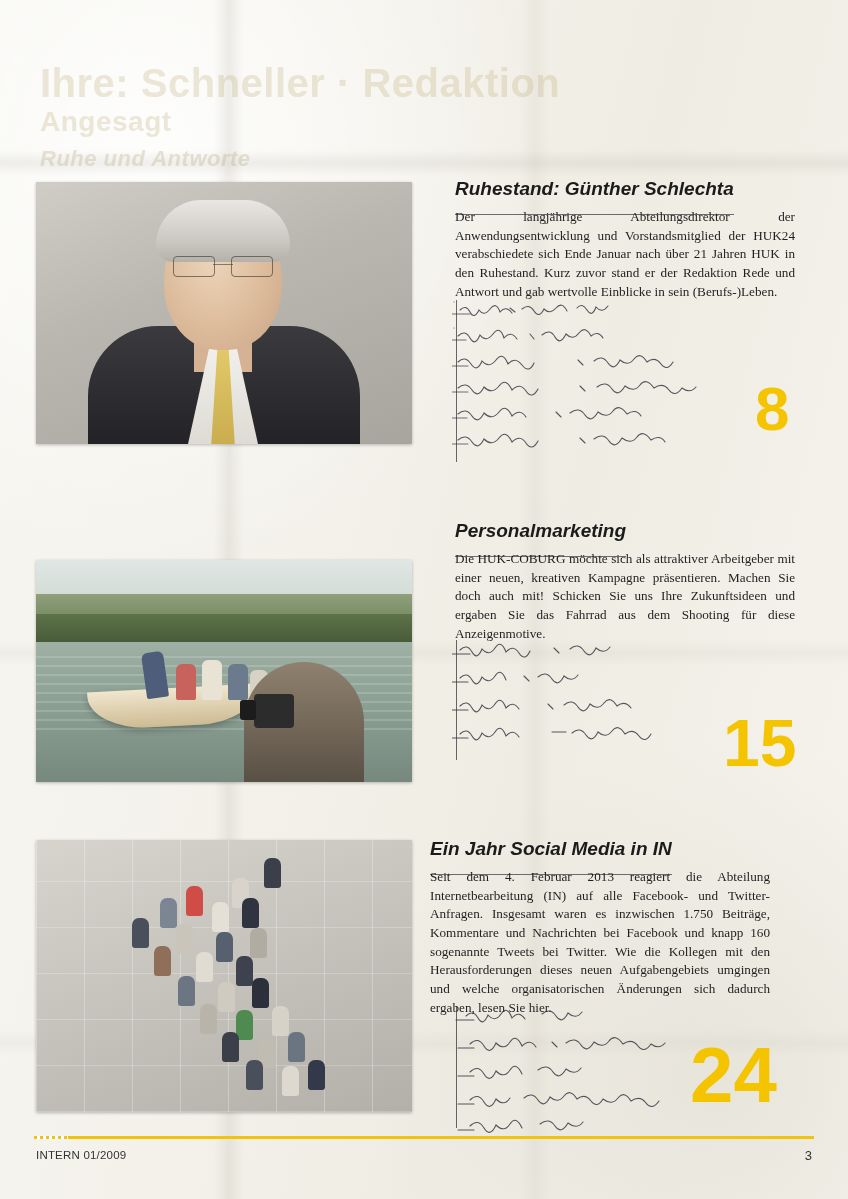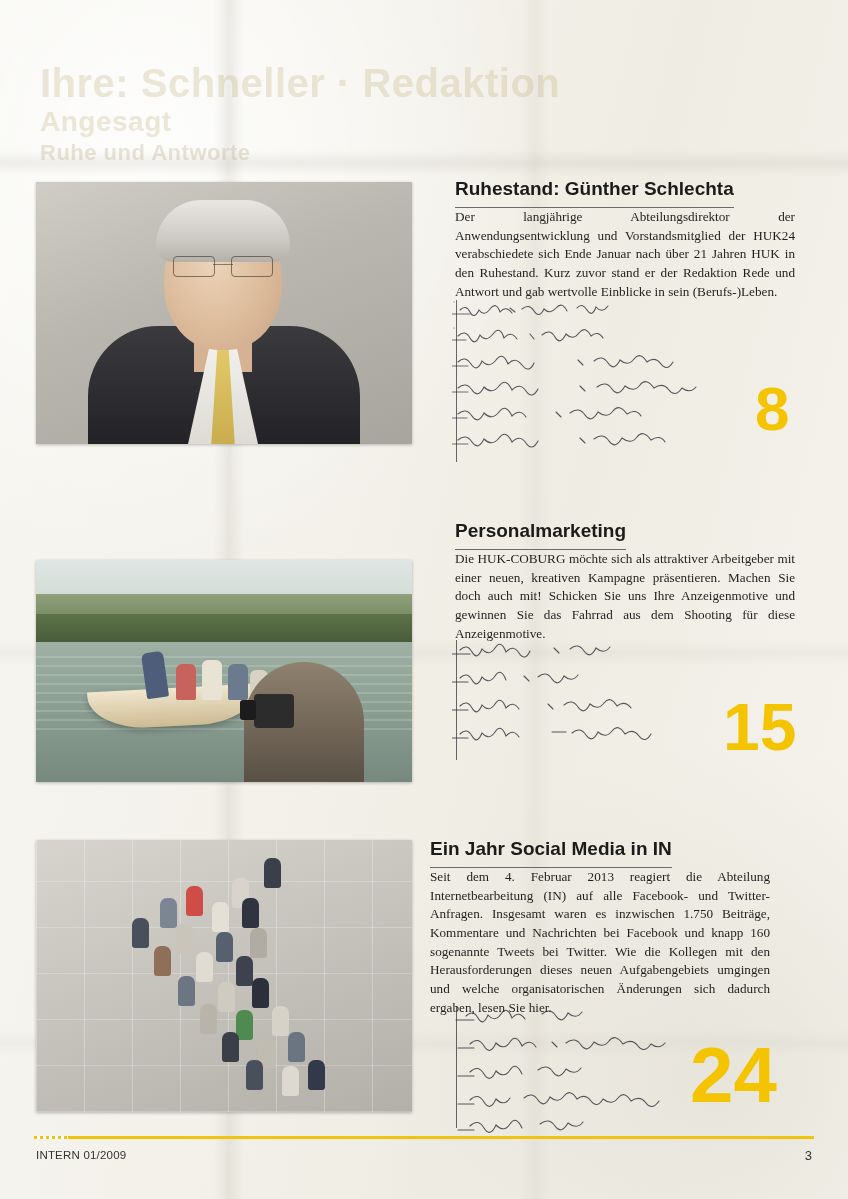--- a/index.html
+++ b/index.html
@@ -70,21 +70,22 @@
     font-size: 40px;
     color: rgba(196,178,128,0.30);
     letter-spacing: 0.5px;
     line-height: 1.15;
     pointer-events: none;
   }
   .ghost .l2 { font-size: 28px; }
   .ghost .sub {
     font-size: 22px;
     color: rgba(180,170,130,0.30);
-    margin-top: 2px;
+    margin-top: 8px;
+    font-style: italic;
   }
 
   
   .entry { position: absolute; }
   .photo {
     position: absolute;
     box-shadow: 0 1px 3px rgba(0,0,0,0.25);
     overflow: hidden;
     background: #8d8d8d;
   }
@@ -95,21 +96,22 @@
     font-family: "Liberation Sans", sans-serif;
     font-weight: bold;
     font-size: 19px;
     color: #1b1b1b;
     margin: 0 0 7px 0;
     line-height: 1.2;
   }
   .title-underline {
     border-bottom: 1.5px solid #6b6b6b;
     display: inline;
-    padding-bottom: 8px;
+    padding-bottom: 15px;
+    font-style: italic;
   }
   .entry-body {
     font-family: "Liberation Serif", serif;
     font-size: 13.2px;
     line-height: 1.42;
     color: #1f1f1f;
     text-align: justify;
     margin: 0;
   }
   .pagenum {
@@ -341,24 +343,24 @@
       <div class="fig f4"></div>
       <div class="fig f5"></div>
       <div class="photographer"></div>
       <div class="cam"></div>
     </div>
 
     <div class="entry-text" style="left:455px; top:520px; width:340px;">
       <h2 class="entry-title">
         <span class="title-underline">Personalmarketing</span>
       </h2>
-      <p class="entry-body">Die HUK-COBURG möchte sich als attraktiver Arbeitgeber mit einer neuen, kreativen Kampagne präsentieren. Machen Sie doch auch mit! Schicken Sie uns Ihre Anzeigenmotive und gewinnen Sie das Fahrrad aus dem Shooting für diese Anzeigenmotive.</p>
-    </div>
-
-    <div class="pagenum" style="left:723px; top:694px; font-size:66px;">15</div>
+      <p class="entry-body">Die HUK-COBURG möchte sich als attraktiver Arbeitgeber mit einer neuen, kreativen Kampagne präsentieren. Machen Sie doch auch mit! Schicken Sie uns Ihre Zukunftsideen und ergaben Sie das Fahrrad aus dem Shooting für diese Anzeigenmotive.</p>
+    </div>
+
+    <div class="pagenum" style="left:723px; top:710px; font-size:66px;">15</div>
 
     <div class="vbar" style="left:456px; top:640px; height:120px;"></div>
     <svg class="scribble" style="left:452px; top:636px;" width="350" height="130" viewBox="0 0 350 130">
       <g stroke="#2b2b38" stroke-width="1.1" fill="none" stroke-linecap="round">
         <path d="M8,14 q7,-7 12,2 t10,-3 q7,8 13,-1 t11,4 q7,-8 13,1 t11,-2 M102,12 l5,5 M118,13 q8,-7 14,2 t12,-3 q8,7 14,-1"></path>
         <path d="M8,42 q7,-7 12,2 t10,-3 q7,8 13,-1 t11,4 M72,40 l5,5 M86,41 q8,-7 14,2 t12,-3 q8,7 14,-1"></path>
         <path d="M8,70 q7,-7 12,2 t10,-3 q7,8 13,-1 t11,4 q7,-8 13,1 M96,68 l5,5 M112,69 q8,-7 14,2 t12,-3 q8,7 14,-1 t13,3 q8,-6 14,2"></path>
         <path d="M8,98 q7,-7 12,2 t10,-3 q7,8 13,-1 t11,4 q7,-8 13,1 M100,96 l14,0 M120,97 q8,-7 14,2 t12,-3 q8,7 14,-1 t13,3 q8,-6 14,2 t12,-2"></path>
         <path d="M0,18 h18 M0,46 h16 M0,74 h16 M0,102 h16"></path>
       </g>

